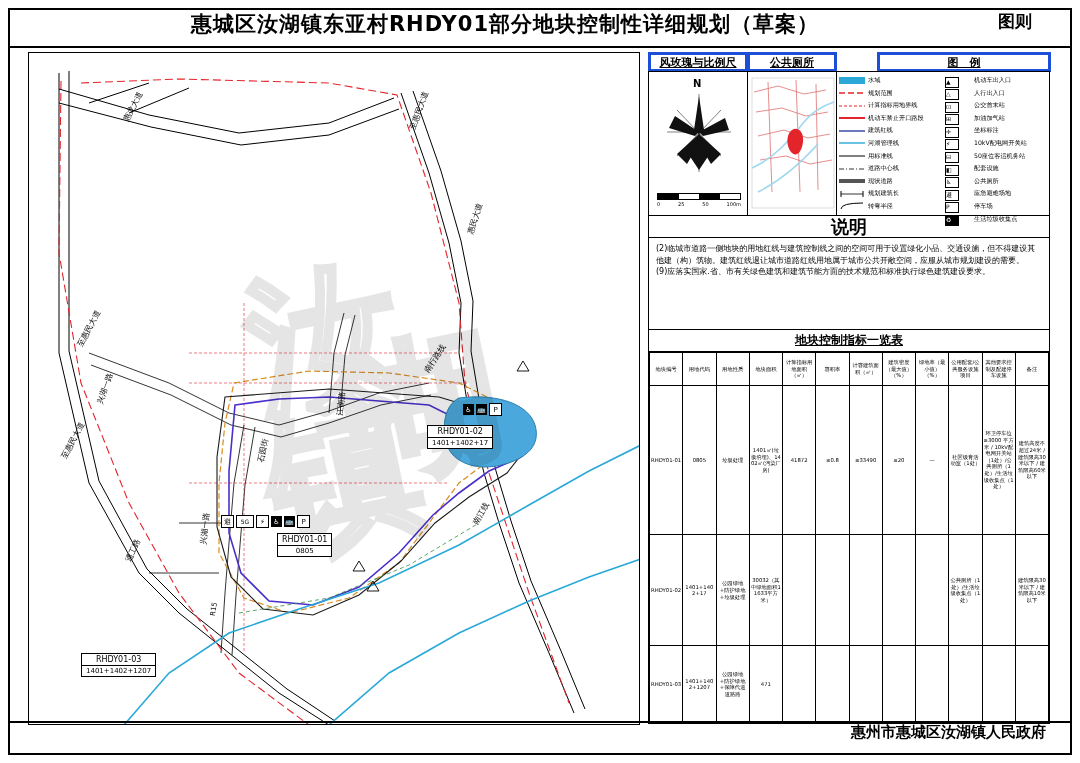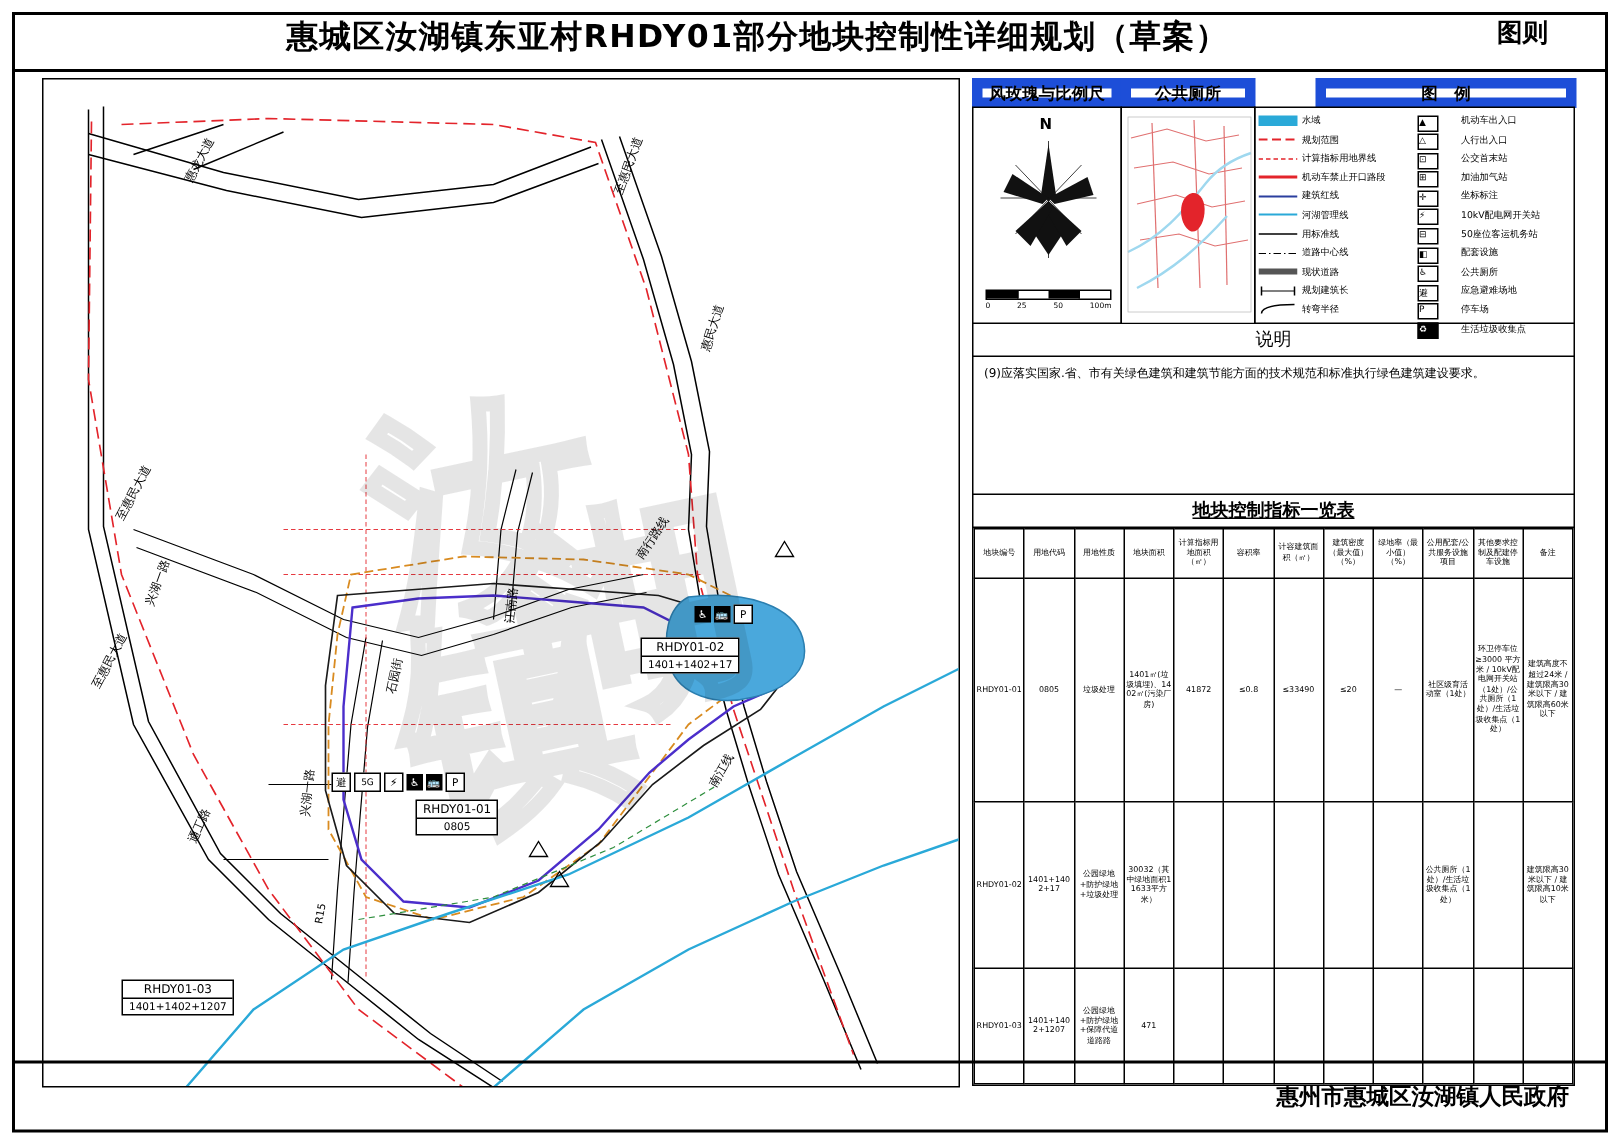--- a/index.html
+++ b/index.html
@@ -2,42 +2,42 @@
 <html><head>
 <meta charset="utf-8">
 <style>
   html,body{margin:0;padding:0;background:#fff;}
   body{width:1080px;height:763px;font-family:"DejaVu Sans","Liberation Sans",sans-serif;color:#000;}
   #sheet{position:relative;width:1080px;height:763px;box-sizing:border-box;padding:8px;}
   .frame{position:absolute;left:8px;top:8px;right:8px;bottom:8px;border:2px solid #000;box-sizing:border-box;}
   .title-bar{position:absolute;left:10px;top:10px;right:10px;height:38px;border-bottom:2px solid #000;box-sizing:border-box;display:flex;align-items:flex-start;}
   .main-title{flex:1;text-align:center;font-size:21px;font-weight:bold;letter-spacing:1px;padding-left:40px;}
   .sheet-label{width:110px;text-align:center;font-size:17px;font-weight:bold;}
-  .footer-bar{position:absolute;left:10px;bottom:10px;right:10px;height:46px;border-top:2px solid #000;box-sizing:border-box;display:flex;align-items:center;justify-content:flex-end;}
+  .footer-bar{position:absolute;left:10px;bottom:10px;right:10px;height:32px;border-top:2px solid #000;box-sizing:border-box;display:flex;align-items:flex-start;justify-content:flex-end;}
   .footer-text{font-size:15px;font-weight:bold;padding-right:24px;}
   
   .map-pane{position:absolute;left:28px;top:52px;width:612px;height:673px;border:1px solid #000;box-sizing:border-box;overflow:hidden;background:#fff;}
   .map-svg{position:absolute;left:0;top:0;}
   
   .right-col{position:absolute;left:648px;top:52px;width:402px;height:673px;}
   .rc-head{display:flex;height:20px;}
-  .rc-head>div{border:7px solid #1d4ed8;box-sizing:border-box;font-size:11px;display:flex;align-items:center;justify-content:center;font-weight:bold;margin-right:-1px;}
+  .rc-head>div{border:3px solid #1d4ed8;box-sizing:border-box;font-size:11px;display:flex;align-items:center;justify-content:center;font-weight:bold;margin-right:-1px;text-decoration:underline;}
   .h-wind{width:100px;}
   .h-loc{width:90px;}
   .h-leg{flex:1;margin-left:41px;}
   .rc-body{display:flex;height:145px;margin-top:-1px;}
   .b-wind{width:100px;border:1px solid #000;box-sizing:border-box;position:relative;margin-right:-1px;}
   .b-loc{width:90px;border:1px solid #000;box-sizing:border-box;position:relative;margin-right:-1px;overflow:hidden;}
   .b-leg{flex:1;border:1px solid #000;box-sizing:border-box;display:flex;}
   .leg-col{flex:1;padding:3px 2px;}
   .leg-row{display:flex;align-items:center;height:11px;margin-bottom:1.6px;font-size:6px;}
   .leg-sym{width:26px;height:8px;margin-right:3px;flex:none;position:relative;}
   .leg-txt{white-space:nowrap;font-size:6.2px;}
   .leg-sq{width:12px;height:9px;border:1px solid #000;display:inline-block;}
-  .notes-head{height:22px;border:1px solid #000;border-top:none;box-sizing:border-box;display:flex;align-items:center;justify-content:center;font-size:12px;font-weight:normal;}
+  .notes-head{height:22px;border:1px solid #000;border-top:none;box-sizing:border-box;display:flex;align-items:center;justify-content:center;font-size:18px;font-weight:bold;}
   .notes-body{border:1px solid #000;border-top:none;box-sizing:border-box;padding:5px 7px;font-size:8px;line-height:1.45;height:92px;}
   .tbl-title{height:22px;border:1px solid #000;border-top:none;box-sizing:border-box;display:flex;align-items:center;justify-content:center;font-size:12px;font-weight:bold;text-decoration:underline;}
   .tbl-wrap{border:1px solid #000;border-top:none;box-sizing:border-box;height:calc(673px - 20px - 145px - 22px - 92px - 22px);overflow:hidden;}
   table.idx{border-collapse:collapse;width:100%;height:100%;table-layout:fixed;}
   table.idx th,table.idx td{border:1px solid #000;font-size:5.3px;text-align:center;vertical-align:middle;padding:1px;line-height:1.25;word-break:break-all;}
   table.idx th{font-weight:normal;height:30px;}
   
   .compass-n{position:absolute;left:44px;top:6px;font-size:10px;font-weight:bold;}
   .scalebar{position:absolute;left:8px;bottom:8px;width:84px;}
   .sb-bar{display:flex;height:5px;border:1px solid #000;}
@@ -362,20 +362,21 @@
           <div class="leg-row">
               <span class="leg-sym"><span class="leg-sq" style="background:#000;color:#fff">♻</span></span>
               <span class="leg-txt">生活垃圾收集点</span>
             </div>
         </div>
       </div>
     </div>
 
     <div class="notes-head">说明</div>
     <div class="notes-body">
+      <div>(2)临城市道路一侧地块的用地红线与建筑控制线之间的空间可用于设置绿化小品、交通设施，但不得建设其他建（构）筑物。建筑红线退让城市道路红线用地属于城市公共开敞空间，应服从城市规划建设的需要。</div>
       <div>(9)应落实国家.省、市有关绿色建筑和建筑节能方面的技术规范和标准执行绿色建筑建设要求。</div>
     </div>
 
     <div class="tbl-title">地块控制指标一览表</div>
     <div class="tbl-wrap">
       <table class="idx">
         <thead>
           <tr>
             <th>地块编号</th>
             <th>用地代码</th>

